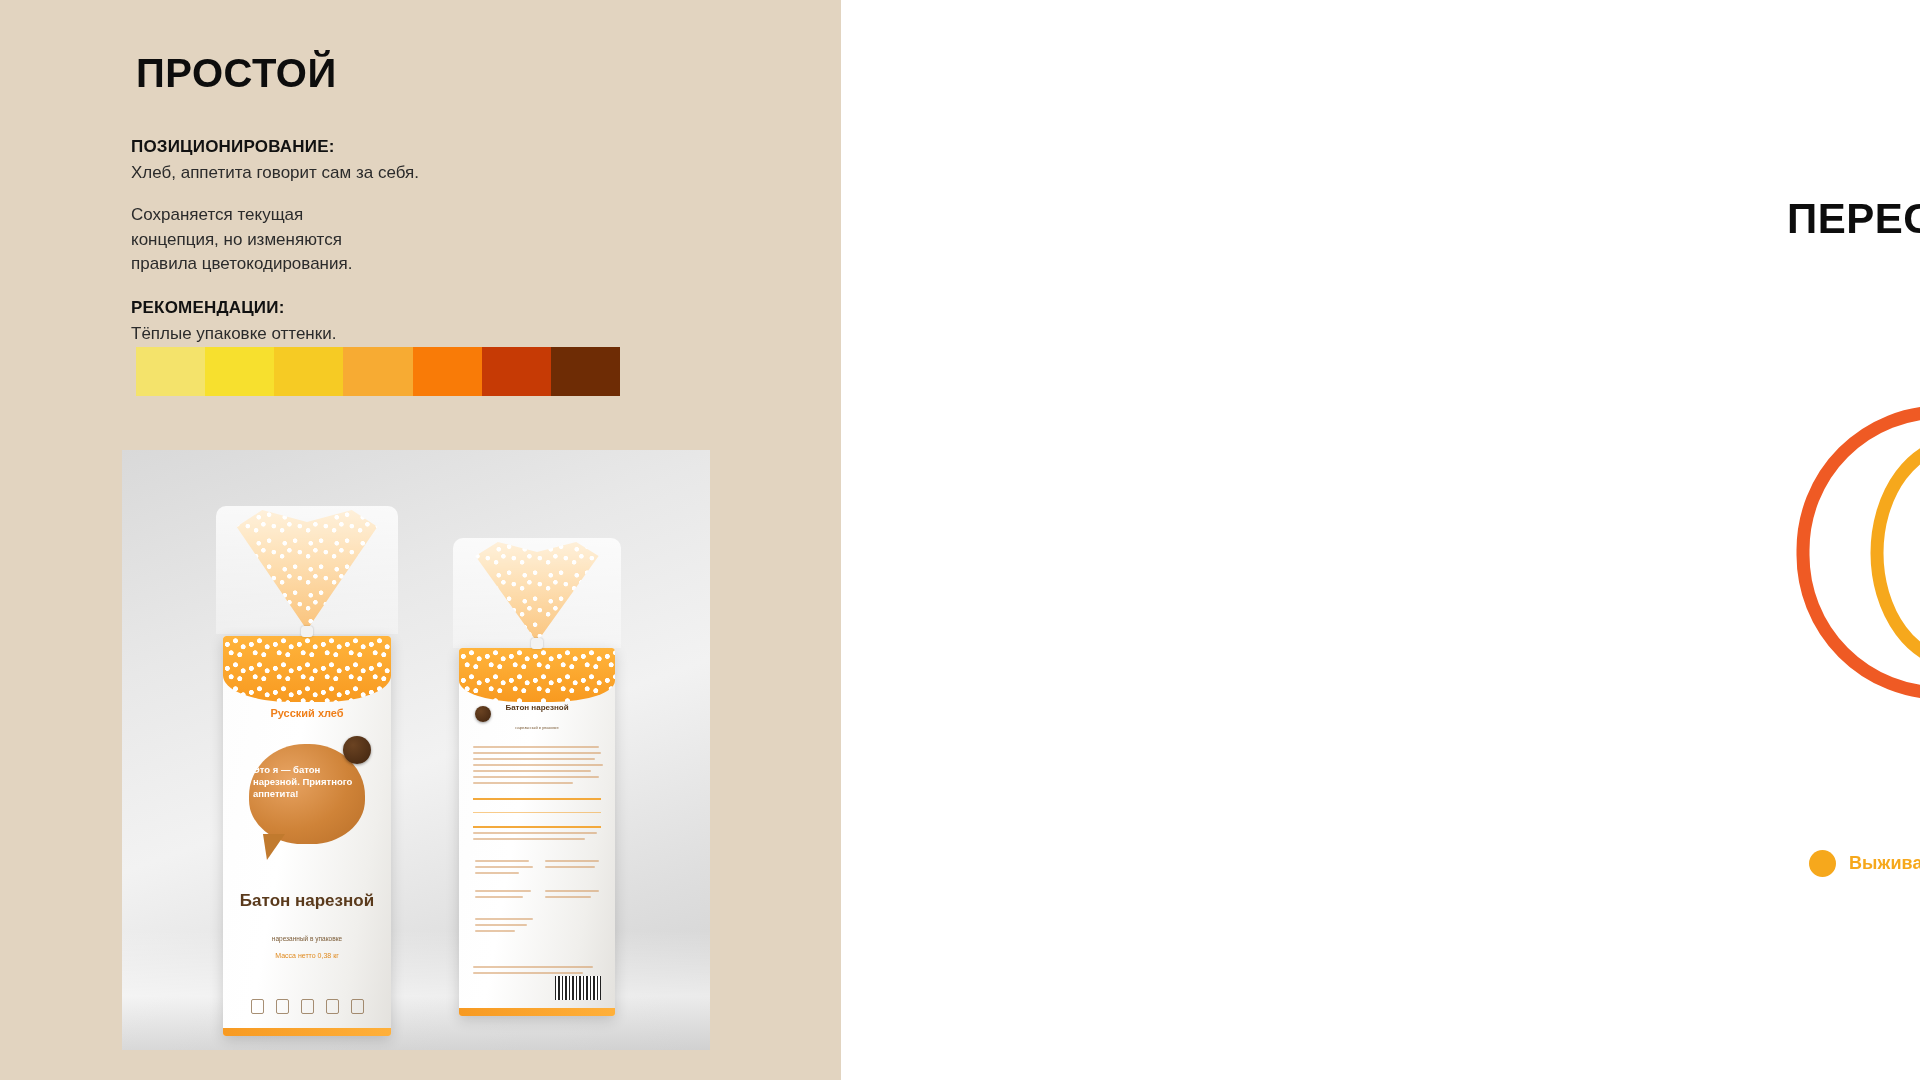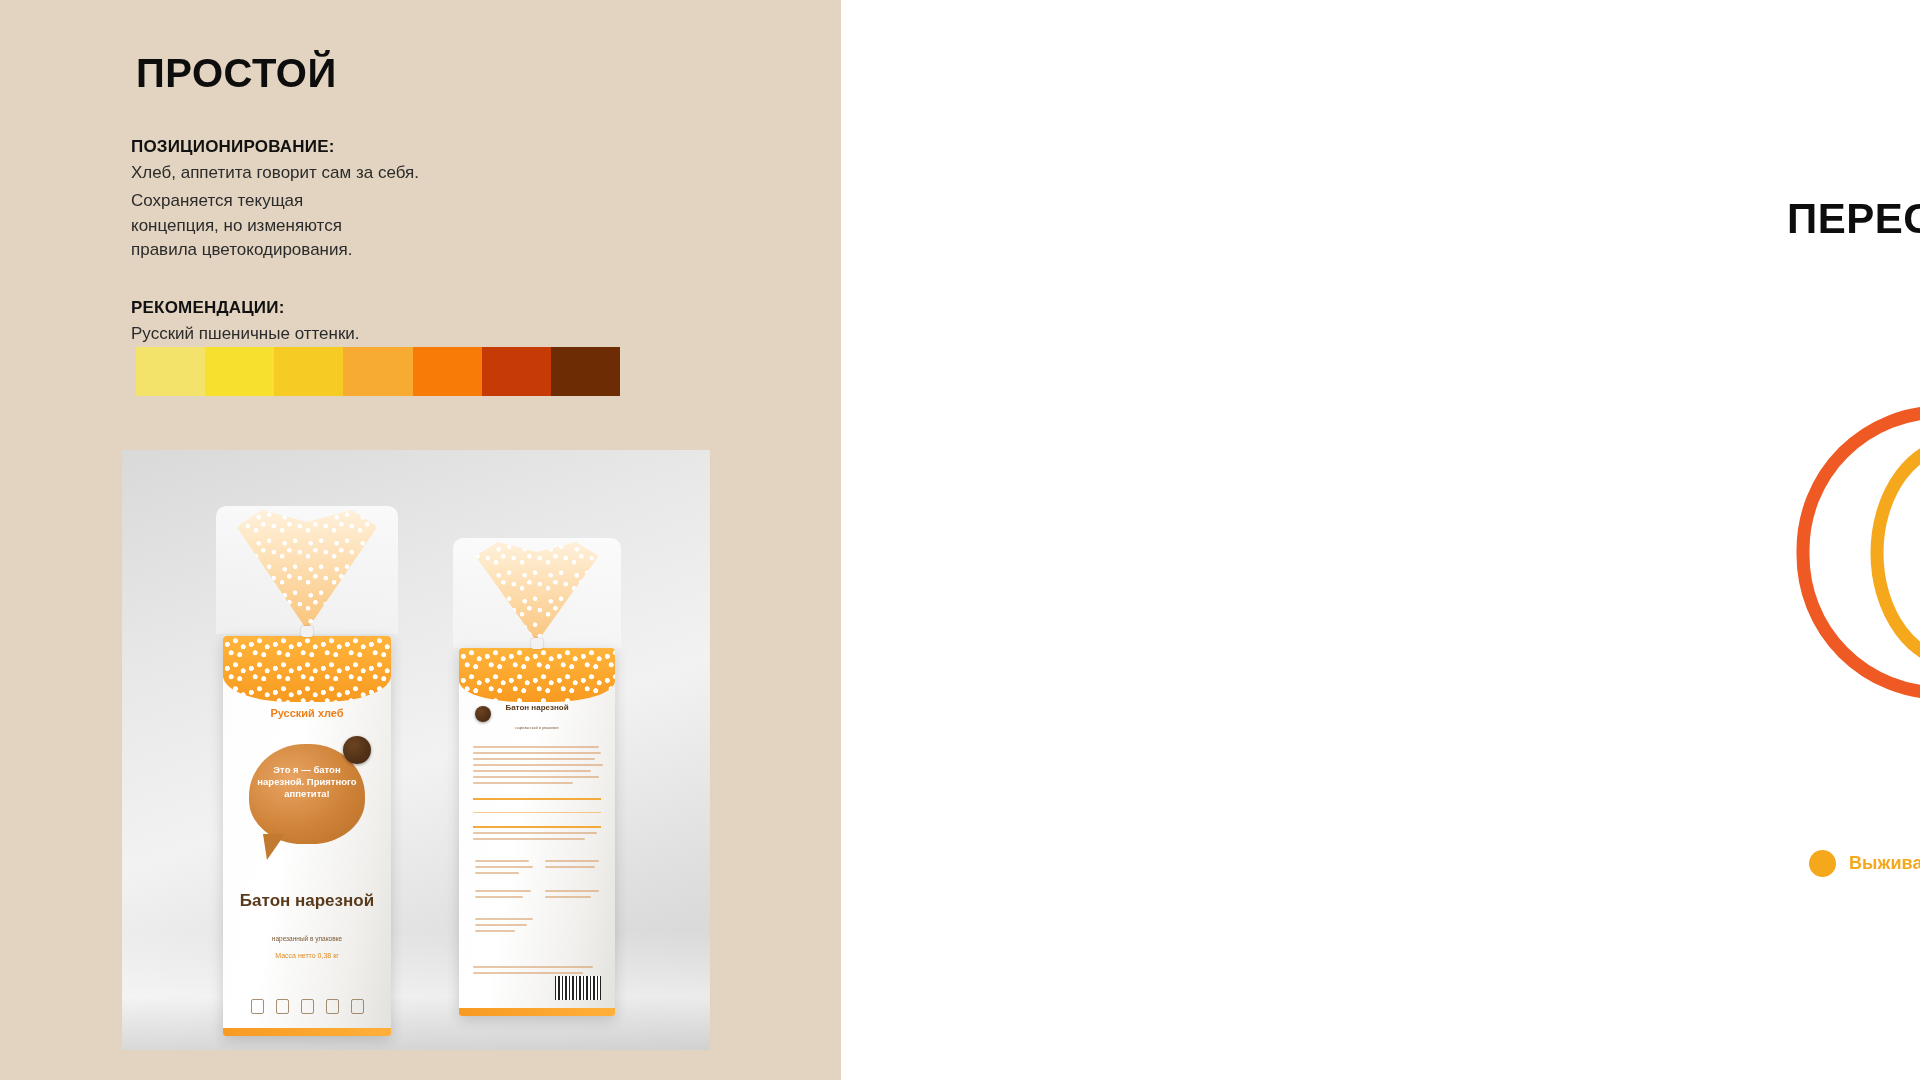--- a/index.html
+++ b/index.html
@@ -30,21 +30,21 @@
   .section{position:absolute;left:131px;}
   .section-label{
     font-size:17px;font-weight:bold;color:#111111;
     letter-spacing:0.2px;margin:0 0 4px 0;line-height:1.25;
   }
   .section-text{
     font-size:17px;font-weight:normal;color:#2b2b2b;
     line-height:1.42;margin:0;
   }
   .pos-block{top:136px;}
-  .pos-para2{margin-top:4px;}
+  .pos-para2{margin-top:18px;}
   .rec-block{top:297px;}
 
   .swatches{
     position:absolute;left:136px;top:347px;
     width:484px;height:49px;display:flex;
   }
   .swatch{flex:1 1 0;height:100%;}
 
   .photo-frame{
     position:absolute;left:122px;top:450px;
@@ -118,21 +118,21 @@
     position:absolute;
     background:radial-gradient(ellipse at 35% 35%,#e8a463 0%,#cf8338 55%,#b96f28 100%);
     border-radius:48% 48% 46% 46%/52% 52% 44% 44%;
   }
   .bubble-tail{
     position:absolute;width:22px;height:26px;
     background:#c17a2e;
     clip-path:polygon(0 0,100% 0,18% 100%);
   }
   .bubble-text{
-    position:absolute;left:0;right:0;text-align:center;
+    position:absolute;left:0;right:0;
     color:#ffffff;font-weight:bold;line-height:1.25;
   }
   .seal{
     position:absolute;border-radius:50%;
     background:radial-gradient(circle at 36% 32%,#6b4322,#40240f);
     box-shadow:0 1px 3px rgba(0,0,0,.4);
   }
   .prodname{
     position:absolute;left:0;right:0;text-align:center;
     color:#5a3a1c;font-weight:bold;line-height:1.12;
@@ -189,21 +189,21 @@
     <div class="slide-title">ПРОСТОЙ</div>
 
     <div class="section pos-block">
       <div class="section-label">ПОЗИЦИОНИРОВАНИЕ:</div>
       <div class="section-text">Хлеб, аппетита говорит сам за себя.</div>
       <div class="section-text pos-para2" style="max-width:260px;">Сохраняется текущая концепция, но изменяются правила цветокодирования.</div>
     </div>
 
     <div class="section rec-block">
       <div class="section-label">РЕКОМЕНДАЦИИ:</div>
-      <div class="section-text">Русский пшеничные оттенки.</div>
+      <div class="section-text">Тёплые упаковке оттенки.</div>
     </div>
 
     <div class="swatches" id="palette-row">
         <div class="swatch" style="background: rgb(244, 227, 107);"></div>
         <div class="swatch" style="background: rgb(247, 224, 46);"></div>
         <div class="swatch" style="background: rgb(246, 203, 36);"></div>
         <div class="swatch" style="background: rgb(247, 171, 51);"></div>
         <div class="swatch" style="background: rgb(249, 123, 7);"></div>
         <div class="swatch" style="background: rgb(198, 58, 5);"></div>
         <div class="swatch" style="background: rgb(110, 44, 5);"></div>

